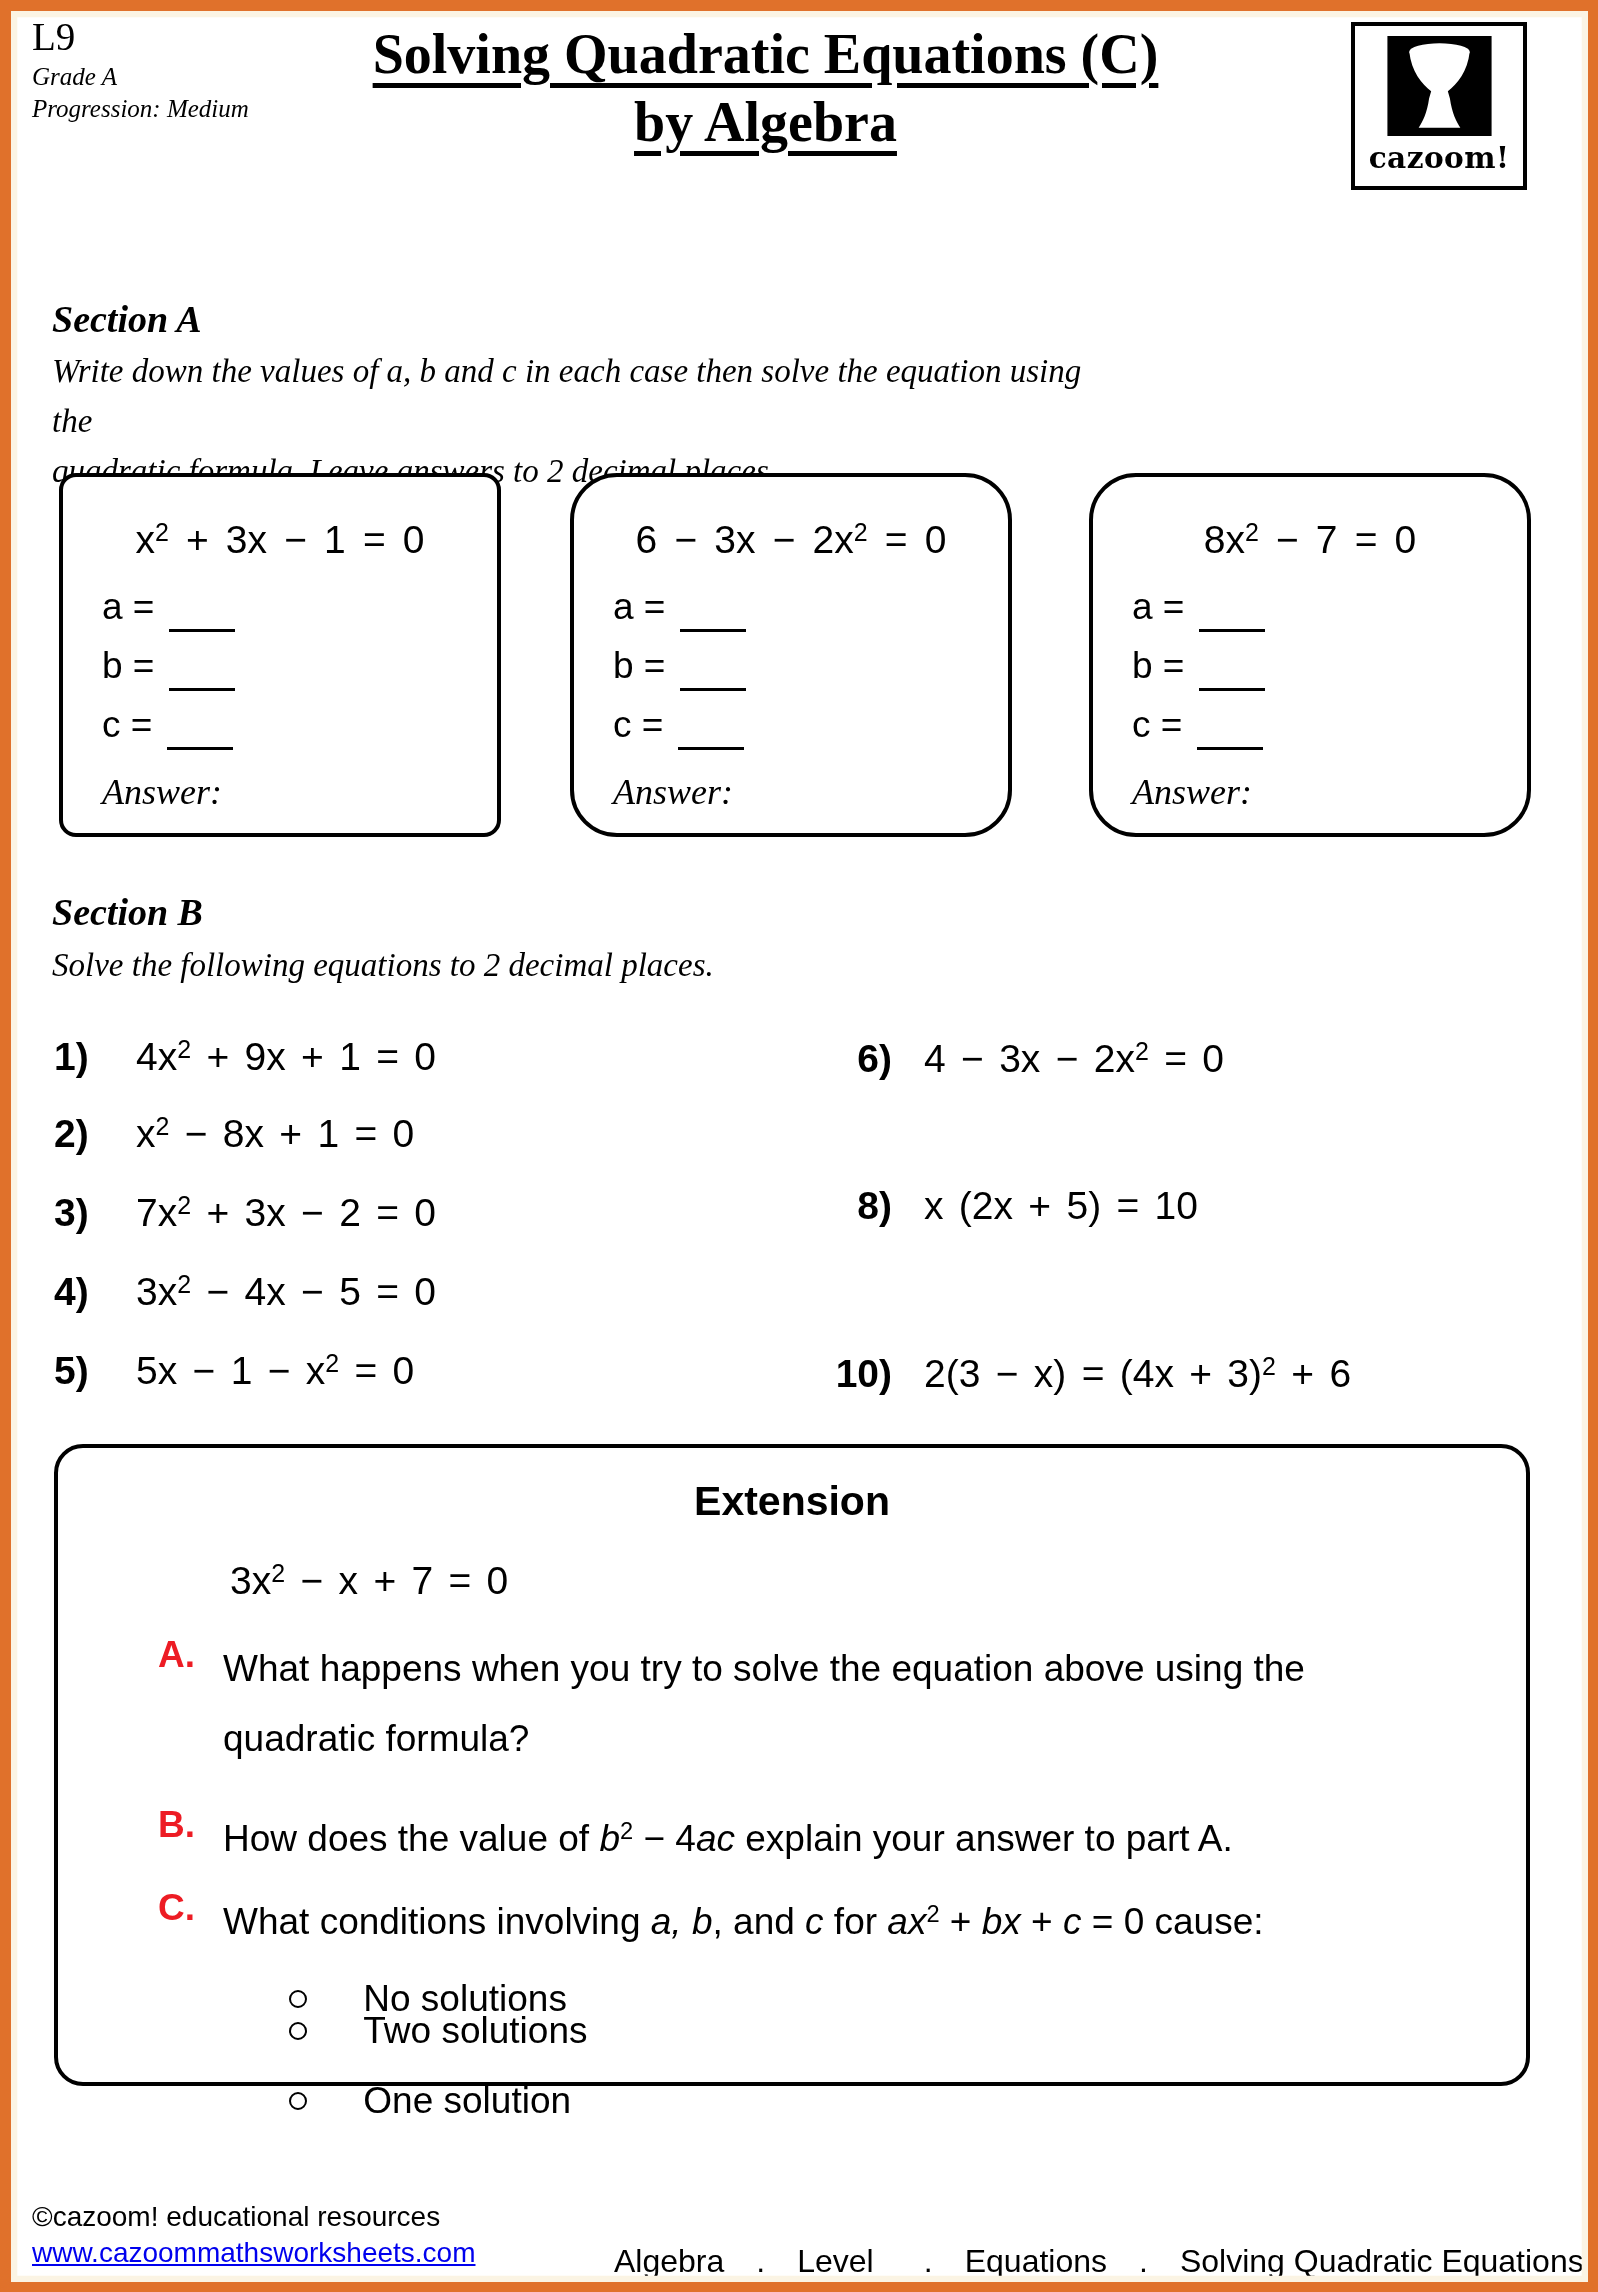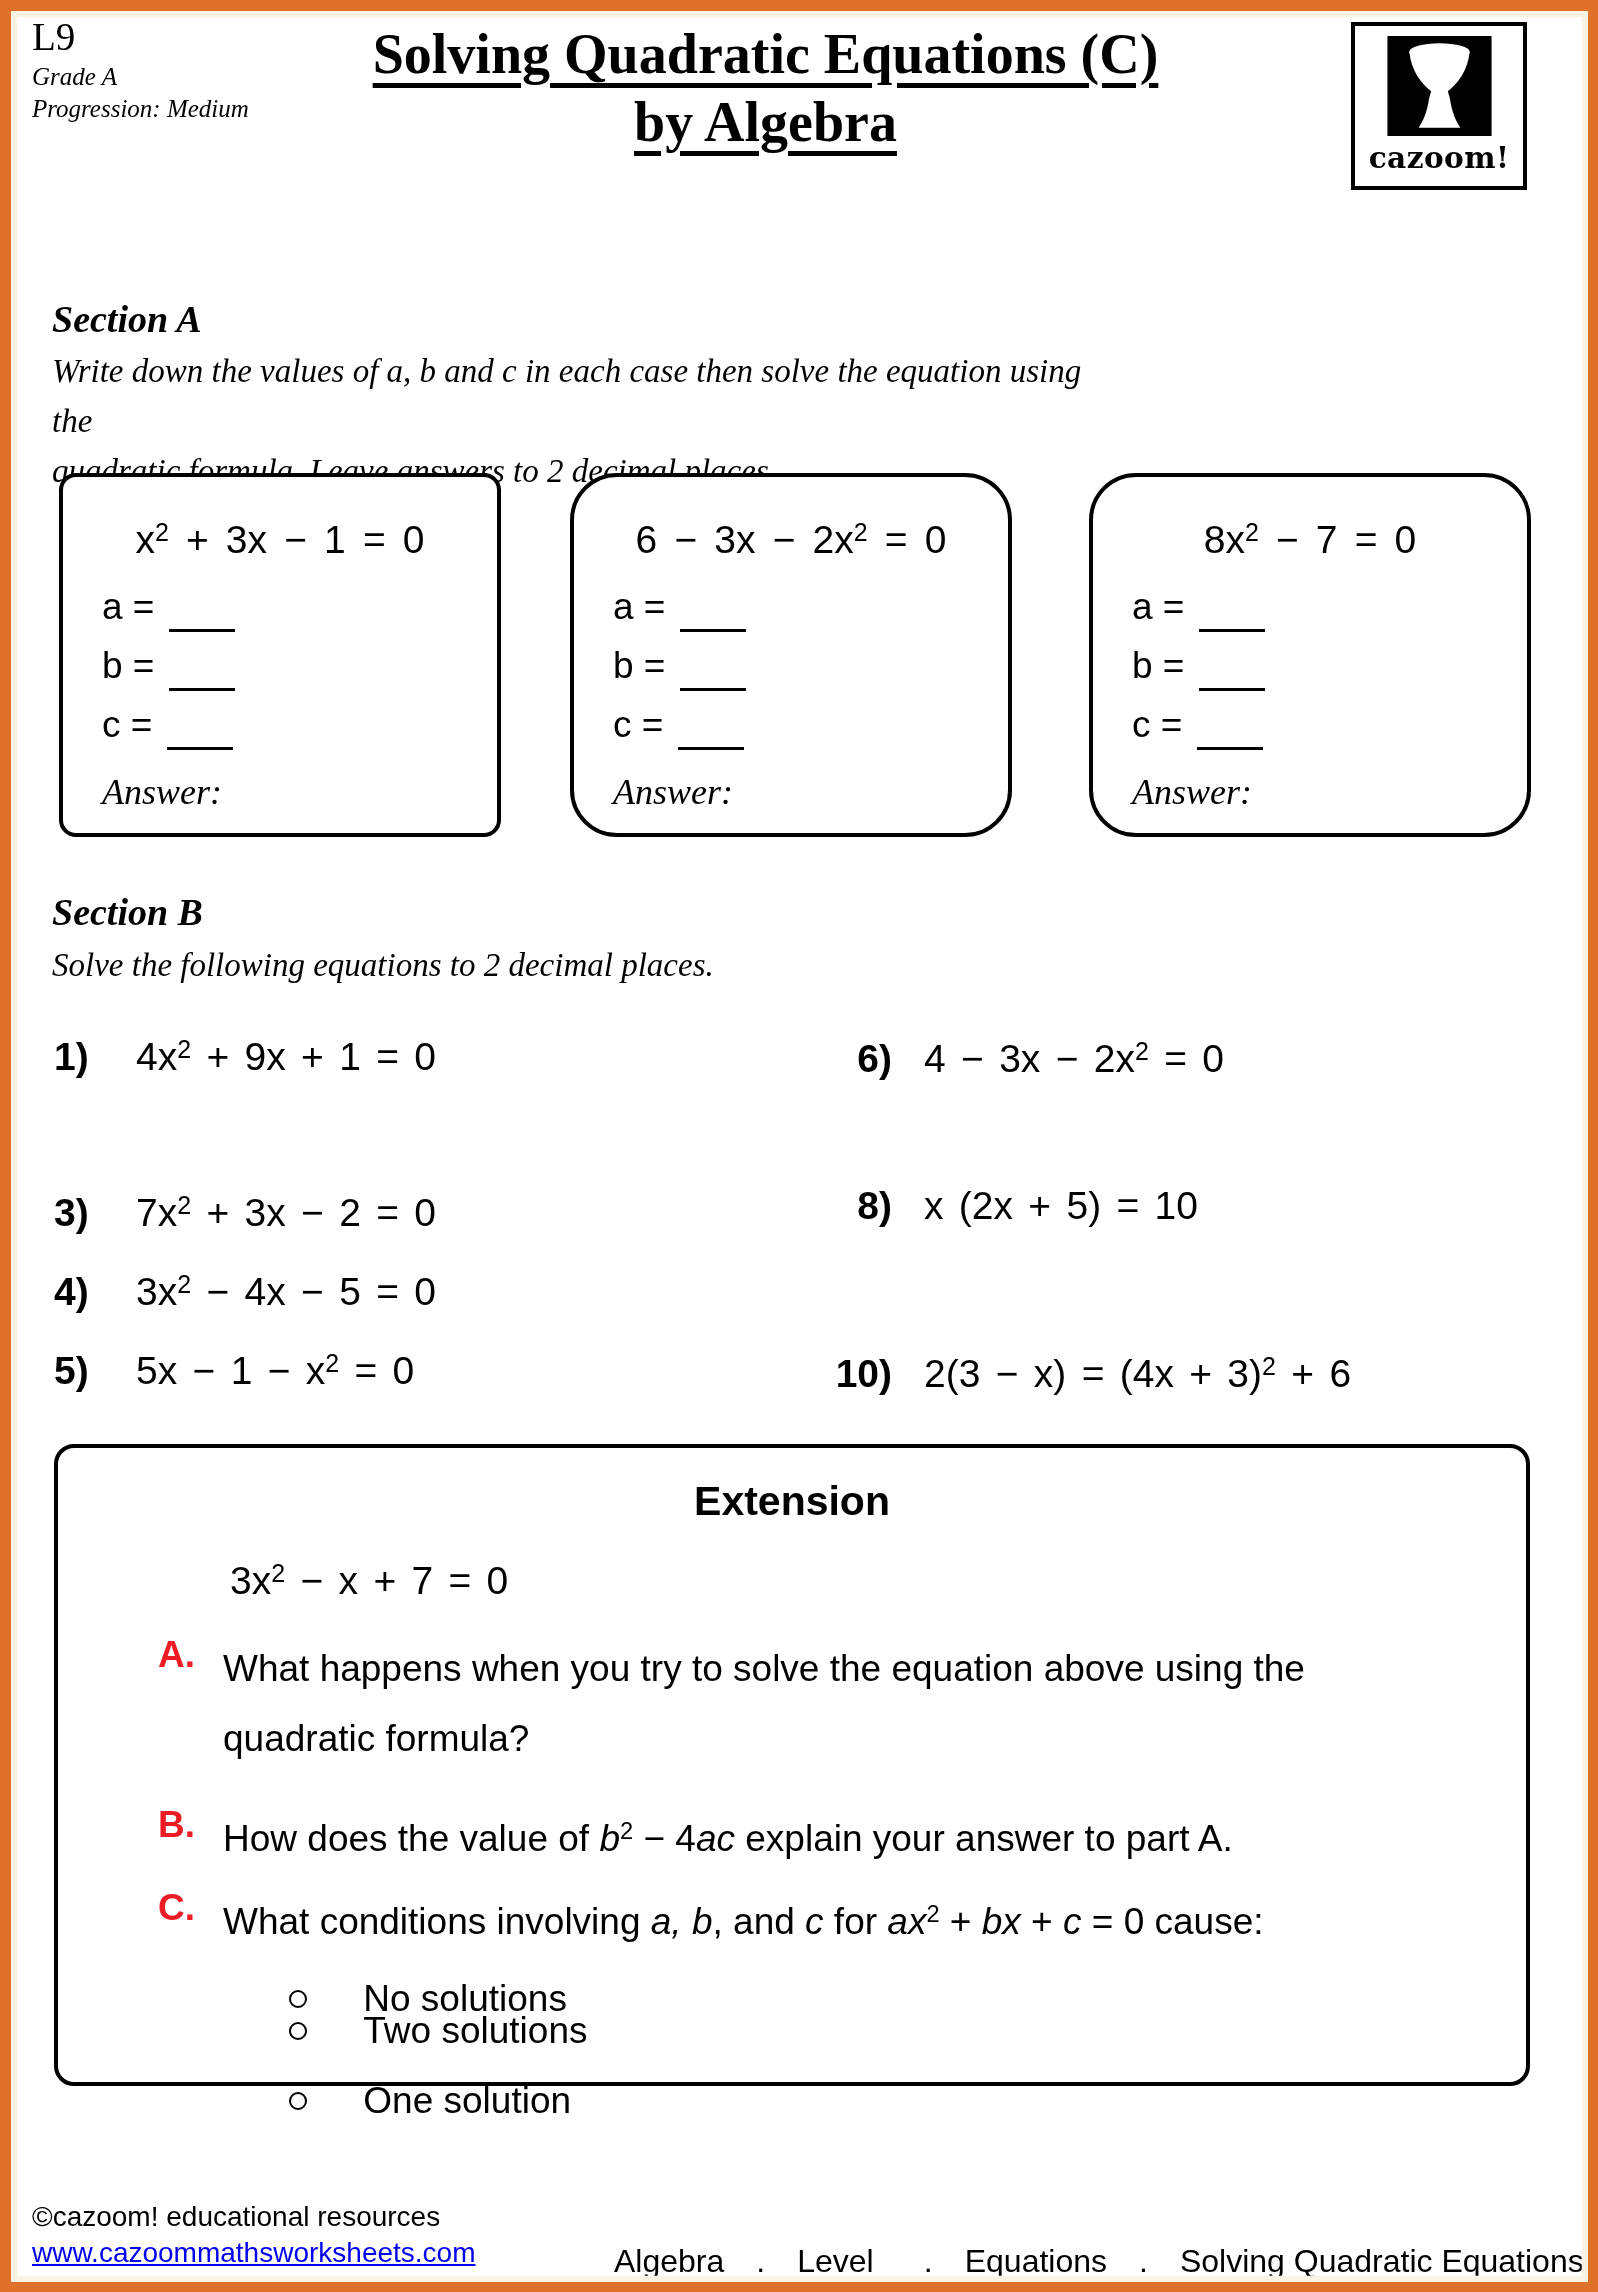--- a/index.html
+++ b/index.html
@@ -39,21 +39,21 @@
 
   
   .brow{position:absolute;font-size:39px;white-space:nowrap;word-spacing:4.5px;}
   .brow .num{font-weight:bold;display:inline-block;}
   .brow-l .num{width:57px;text-align:left;}
   .brow-l .peq{margin-left:25px;}
   .brow-r .num{width:72px;text-align:right;}
   .brow-r .peq{margin-left:32px;}
 
   
-  .extbox{left:54px;top:1444px;width:1476px;height:642px;border:4.5px solid #000;border-radius:20px;box-sizing:border-box;position:absolute;background:#fff;}
+  .extbox{left:54px;top:1444px;width:1476px;height:642px;border:4.5px solid #000;border-radius:29px;box-sizing:border-box;position:absolute;background:#fff;}
   .ext-heading{position:absolute;top:30px;left:0;width:100%;text-align:center;font-weight:bold;font-size:41px;}
   .ext-eq{position:absolute;left:172px;top:111px;font-size:39px;word-spacing:4.5px;}
   .ext-item{position:absolute;left:100px;display:flex;align-items:flex-start;}
   .ext-label{font-weight:bold;font-size:37px;color:#ed1c24;width:52px;flex:0 0 52px;}
   .ext-text{font-size:37px;margin-left:13px;line-height:70px;}
   .ext-a{top:186px;} .ext-a .ext-text{margin-top:0;}
   .ext-b{top:356px;} .ext-c{top:439px;}
   .ext-item i{font-family:"Liberation Sans",sans-serif;}
   .bullet-row{position:absolute;left:231px;display:flex;align-items:center;gap:56px;font-size:37px;}
   .bullet-circle{width:14.3px;height:14.3px;border:2.7px solid #000;border-radius:50%;flex:0 0 14.3px;}
@@ -115,20 +115,21 @@
     <div class="crow crow-a"><span>a =</span><span class="blank"></span></div>
     <div class="crow crow-b"><span>b =</span><span class="blank"></span></div>
     <div class="crow crow-c"><span>c =</span><span class="blank"></span></div>
     <div class="answer">Answer:</div>
   </div>
 
   <div class="abs sec-heading sb-head">Section B</div>
   <div class="abs sec-instr sb-instr">Solve the following equations to 2 decimal places.</div>
 
   <div class="brow brow-l" style="left:54px;top:1035px;"><span class="num">1)</span><span class="peq">4x<sup>2</sup> + 9x + 1 = 0</span></div>
+  <div class="brow brow-l" style="left:54px;top:1112px;"><span class="num">2)</span><span class="peq">x<sup>2</sup> − 8x + 1 = 0</span></div>
   <div class="brow brow-l" style="left:54px;top:1191px;"><span class="num">3)</span><span class="peq">7x<sup>2</sup> + 3x − 2 = 0</span></div>
   <div class="brow brow-l" style="left:54px;top:1270px;"><span class="num">4)</span><span class="peq">3x<sup>2</sup> − 4x − 5 = 0</span></div>
   <div class="brow brow-l" style="left:54px;top:1349px;"><span class="num">5)</span><span class="peq">5x − 1 − x<sup>2</sup> = 0</span></div>
 
   <div class="brow brow-r" style="left:820px;top:1037px;"><span class="num">6)</span><span class="peq">4 − 3x − 2x<sup>2</sup> = 0</span></div>
   <div class="brow brow-r" style="left:820px;top:1184px;"><span class="num">8)</span><span class="peq">x (2x + 5) = 10</span></div>
   <div class="brow brow-r" style="left:820px;top:1352px;"><span class="num">10)</span><span class="peq">2(3 − x) = (4x + 3)<sup>2</sup> + 6</span></div>
 
   <div class="extbox">
     <div class="ext-heading">Extension</div>

